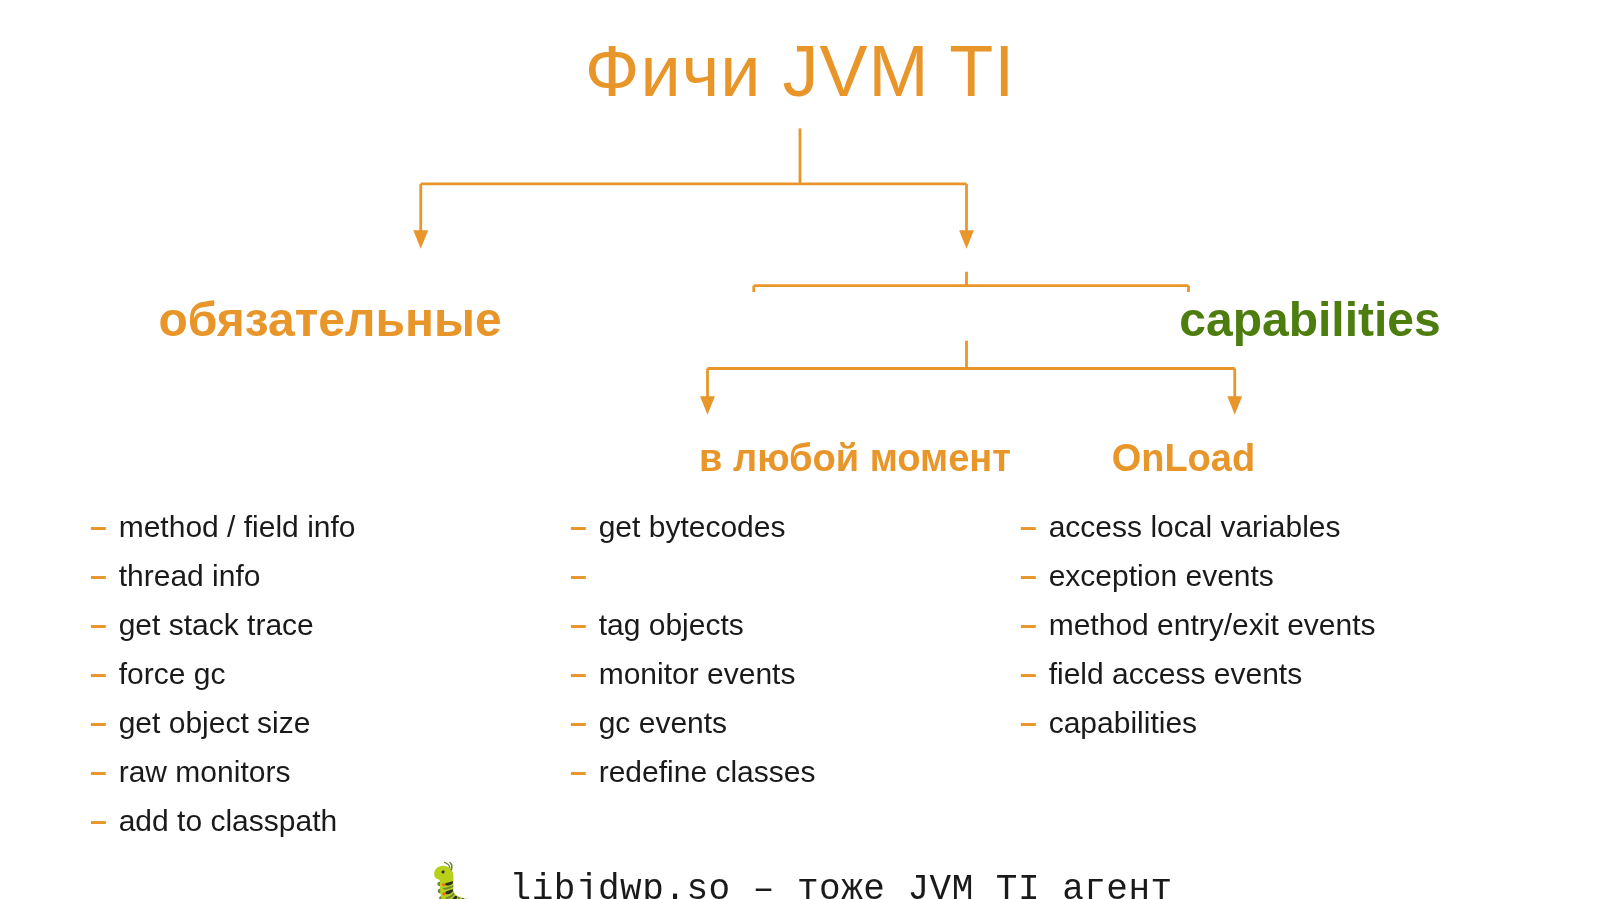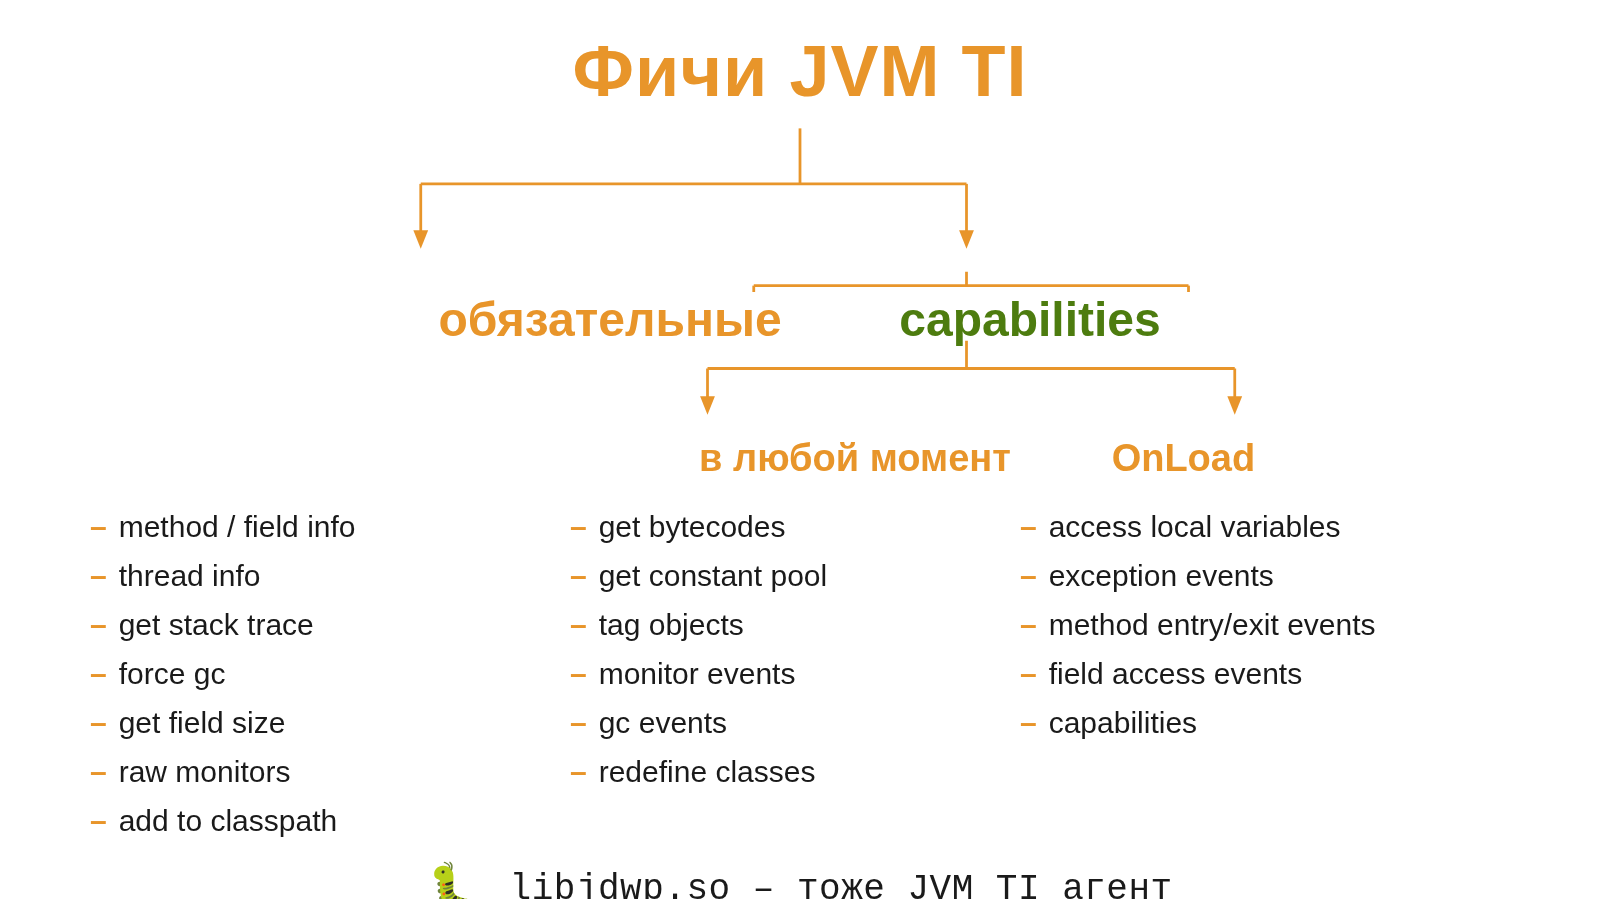--- a/index.html
+++ b/index.html
@@ -17,31 +17,31 @@
       width: 1600px;
       height: 899px;
       display: flex;
       flex-direction: column;
       align-items: center;
       padding: 30px 60px 20px 60px;
     }
 
     .main-title {
       font-size: 72px;
-      font-weight: 700;
+      font-weight: 400;
       color: #e8952a;
       margin-bottom: 10px;
       text-align: center;
       letter-spacing: 1px;
     }
 
     .subtitle-row {
       display: flex;
       width: 100%;
-      justify-content: center;
+      justify-content: space-between;
       margin-bottom: 20px;
     }
 
     .subtitle-obligatory {
       font-size: 48px;
       font-weight: 800;
       color: #e8952a;
       text-align: center;
       width: 420px;
       margin-left: 60px;
@@ -214,42 +214,41 @@
           <li>
             <span class="dash">–</span>
             <span>get stack trace</span>
           </li>
           <li>
             <span class="dash">–</span>
             <span>force gc</span>
           </li>
           <li>
             <span class="dash">–</span>
-            <span>get field size</span>
+            <span>get object size</span>
           </li>
           <li>
             <span class="dash">–</span>
             <span>raw monitors</span>
           </li>
           <li>
             <span class="dash">–</span>
             <span>add to classpath</span>
           </li>
         </ul>
     </div>
 
     <div class="col-anytime-wrapper">
       <ul class="list-items" id="anytime-list">
           <li>
             <span class="dash">–</span>
             <span>get bytecodes</span>
           </li>
           <li>
             <span class="dash">–</span>
-            <span>get constant pool</span>
           </li>
           <li>
             <span class="dash">–</span>
             <span>tag objects</span>
           </li>
           <li>
             <span class="dash">–</span>
             <span>monitor events</span>
           </li>
           <li>

